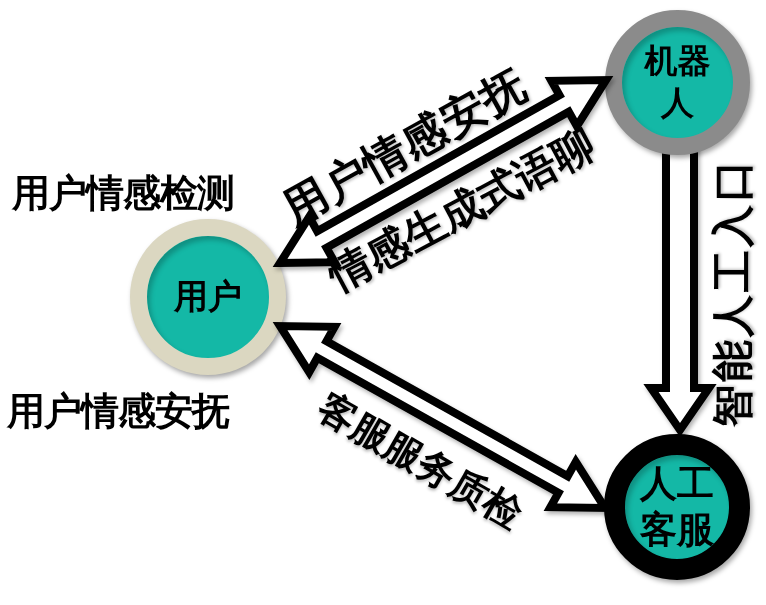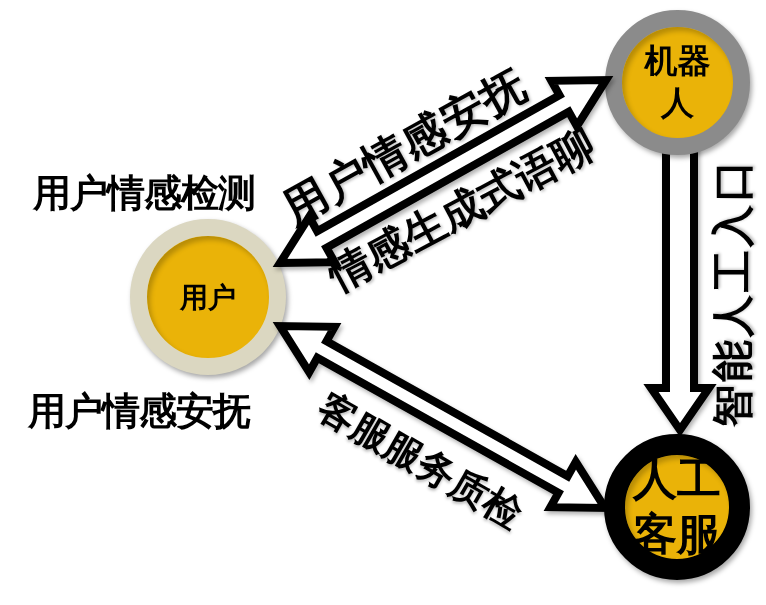--- a/index.html
+++ b/index.html
@@ -4,32 +4,32 @@
 <style>
   html,body{margin:0;padding:0;background:#fff;}
   .canvas{
     position:relative;width:766px;height:605px;background:#ffffff;
     overflow:hidden;font-family:"Liberation Serif", serif;color:#000;
   }
   svg.layer{position:absolute;left:0;top:0;width:766px;height:605px;pointer-events:none;}
   .layer-back{z-index:1;}
   .layer-front{z-index:3;}
   .node{
-    position:absolute;border-radius:50%;background:#eab308;
+    position:absolute;border-radius:50%;background:#14b8a6;
     display:flex;align-items:center;justify-content:center;
     text-align:center;font-weight:bold;z-index:2;
     box-shadow:2px 3px 5px rgba(0,0,0,0.35), inset 3px 4px 5px rgba(0,0,0,0.22);
   }
   .node .node-label{white-space:pre-line;line-height:1.25;}
-  .node-user{left:130px;top:219px;width:122px;height:122px;border:17px solid #DBD7C1;font-size:28px;}
+  .node-user{left:130px;top:219px;width:122px;height:122px;border:17px solid #DBD7C1;font-size:34px;}
   .node-robot{left:605px;top:10px;width:111px;height:111px;border:17px solid #8B8B8B;font-size:33px;}
-  .node-agent{left:604px;top:434px;width:104px;height:104px;border:21px solid #000000;font-size:44px;}
+  .node-agent{left:604px;top:434px;width:104px;height:104px;border:21px solid #000000;font-size:37px;}
   .side-label{
     position:absolute;font-size:38px;font-weight:bold;letter-spacing:-1px;
-    white-space:nowrap;z-index:4;margin-left:21px;
+    white-space:nowrap;z-index:4;
   }
   .side-label-top{left:12px;top:168px;}
   .side-label-bottom{left:7px;top:386px;}
   .edge-label{
     position:absolute;font-weight:bold;white-space:nowrap;z-index:4;
     text-shadow:1px 2px 3px rgba(0,0,0,0.25);
   }
   .edge-label-soothe{left:405px;top:147px;font-size:44px;letter-spacing:1px;
     transform:translate(-50%,-50%) rotate(-29deg);}
   .edge-label-genchat{left:462px;top:210px;font-size:42px;

